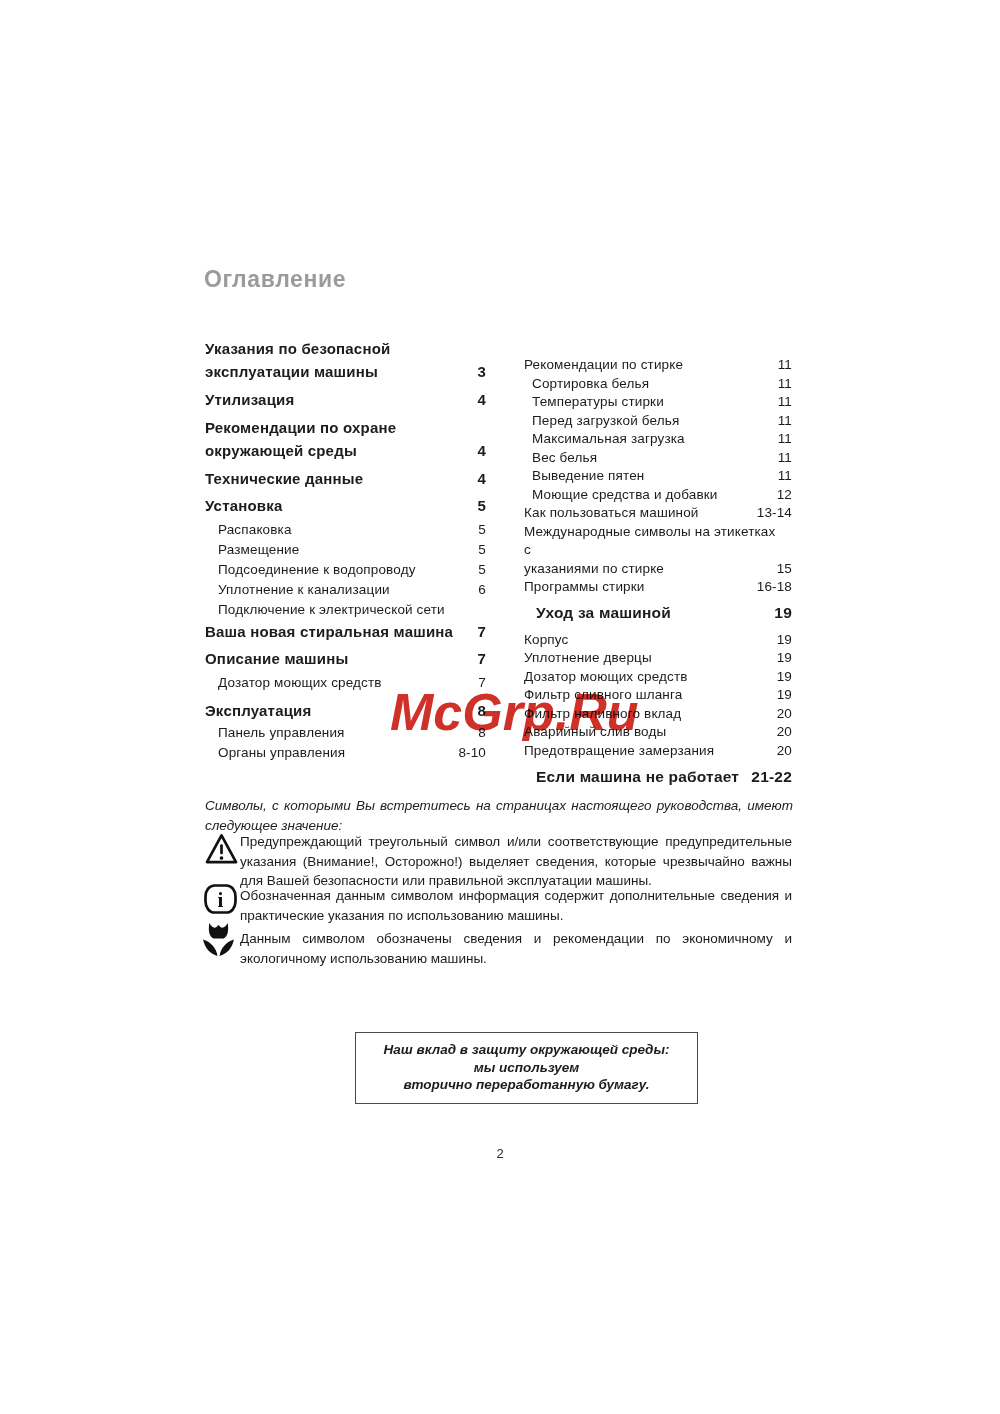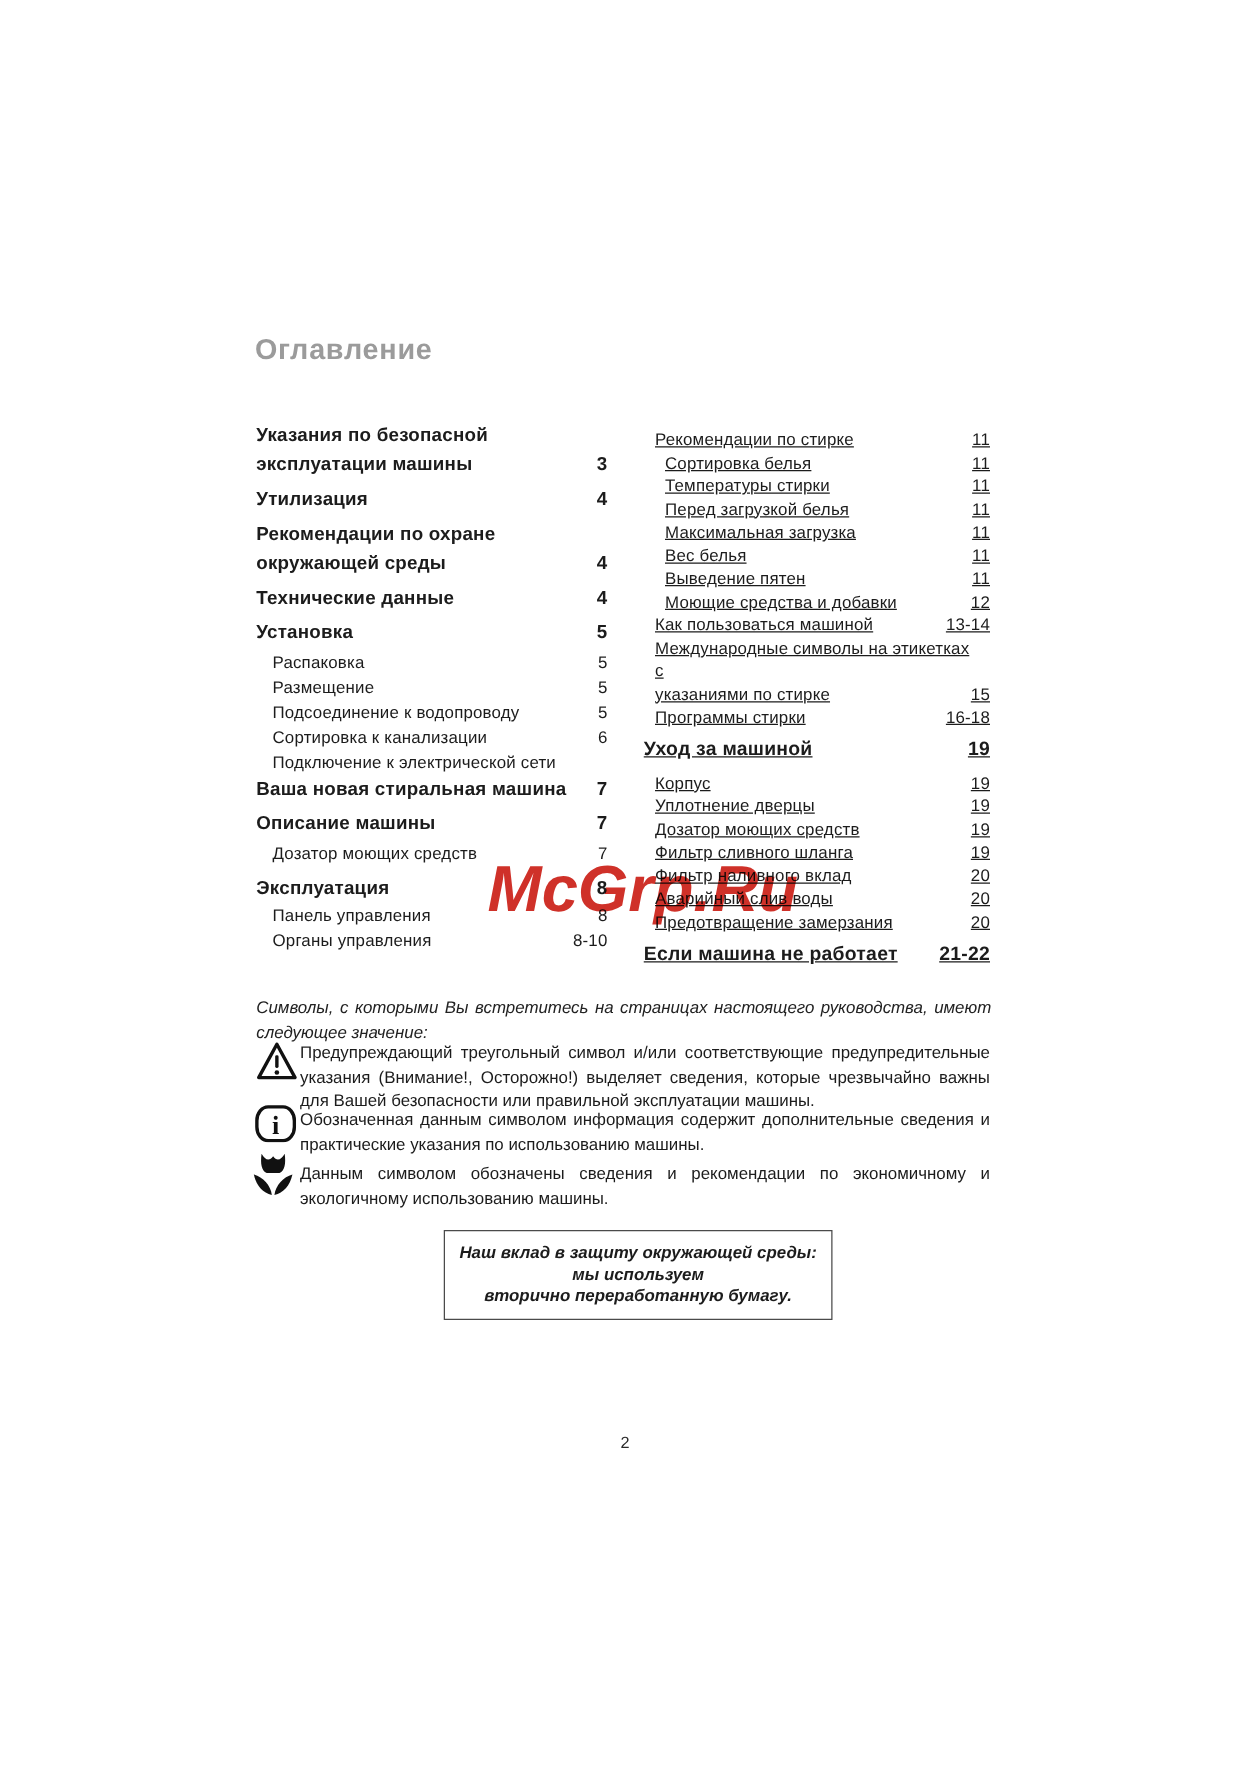--- a/index.html
+++ b/index.html
@@ -12,40 +12,40 @@
   #doc-title{
     left:204px;top:266px;font-size:23px;font-weight:bold;
     color:#9b9b9b;letter-spacing:0.6px;
   }
   
   .toc .toc-row{display:flex;justify-content:space-between;align-items:baseline;}
   .toc-left{left:205px;top:337px;width:281px;}
   .toc-left .toc-row{font-size:13.5px;line-height:20px;letter-spacing:0.15px;}
   .toc-left .toc-row.b{font-size:15px;line-height:23px;font-weight:bold;letter-spacing:0.2px;}
   .toc-left .i1{padding-left:13px;}
-  .toc-right{left:515px;top:343px;width:277px;text-decoration:underline;}
+  .toc-right{left:515px;top:356px;width:277px;}
   .toc-right .toc-row{font-size:13.5px;line-height:18.5px;letter-spacing:0.15px;}
-  .toc-right .toc-row.b{font-size:15.5px;line-height:24px;font-weight:bold;letter-spacing:0.2px;}
+  .toc-right .toc-row.b{font-size:15.5px;line-height:24px;font-weight:bold;letter-spacing:0.2px;margin-left:21px;}
   .toc-right .i1{padding-left:9px;}
   .toc-right .i2{padding-left:17px;}
   .toc-page{white-space:nowrap;padding-left:8px;}
   
   #intro{left:205px;top:796px;width:588px;font-size:13.5px;line-height:20px;
          font-style:italic;text-align:justify;color:#222;}
   .sym-text{width:552px;font-size:13.5px;line-height:19.5px;text-align:justify;color:#1c1c1c;}
   #sym1-text{left:240px;top:832px;}
   #sym2-text{left:240px;top:886px;}
   #sym3-text{left:240px;top:929px;}
   #sym1-icon{left:205px;top:833px;}
   #sym2-icon{left:204px;top:884px;}
   #sym3-icon{left:202px;top:922px;}
   
   #eco-box{
-    left:355px;top:984px;width:301px;border:1px solid #4a4a4a;
-    padding:8px 4px 9px;text-align:center;
+    left:355px;top:1032px;width:301px;border:1px solid #4a4a4a;
+    padding:8px 20px 9px;text-align:center;
     font-weight:bold;font-style:italic;font-size:13.5px;line-height:17.5px;
   }
   
   #page-number{left:0;top:1146px;width:1000px;text-align:center;font-size:13px;color:#2a2a2a;}
   
   #watermark{
     left:390px;top:682px;font-size:52px;font-style:italic;font-weight:bold;
     mix-blend-mode:multiply;opacity:0.93;white-space:nowrap;letter-spacing:0px;
     pointer-events:none;
   }
@@ -101,21 +101,21 @@
       <span class="toc-text">Размещение</span>
       <span class="toc-page">5</span>
     </div>
 
     <div class="toc-row i1">
       <span class="toc-text">Подсоединение к водопроводу</span>
       <span class="toc-page">5</span>
     </div>
 
     <div class="toc-row i1">
-      <span class="toc-text">Сортировка к канализации</span>
+      <span class="toc-text">Уплотнение к канализации</span>
       <span class="toc-page">6</span>
     </div>
 
     <div class="toc-row i1">
       <span class="toc-text">Подключение к электрической сети</span>
       <span class="toc-page"></span>
     </div>
 
     <div class="toc-row b" style="margin-top: 0;">
       <span class="toc-text">Ваша новая стиральная машина</span>

